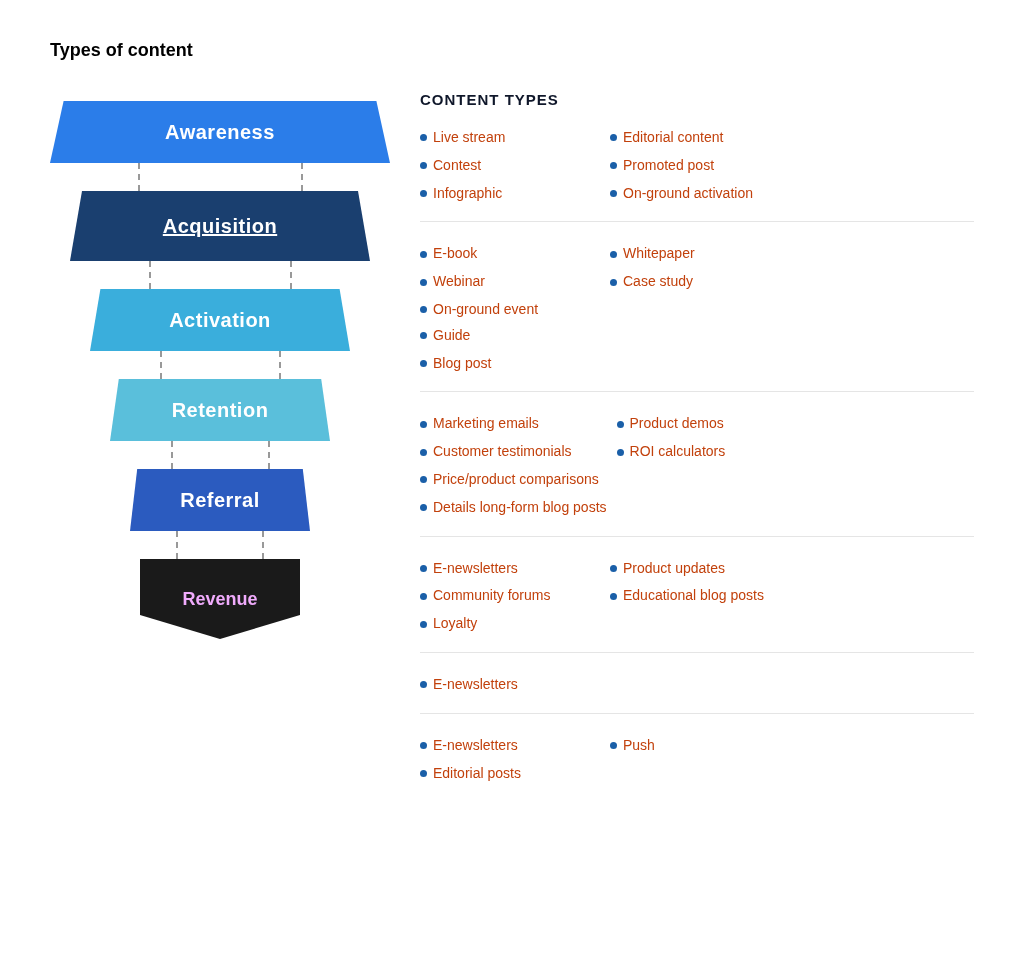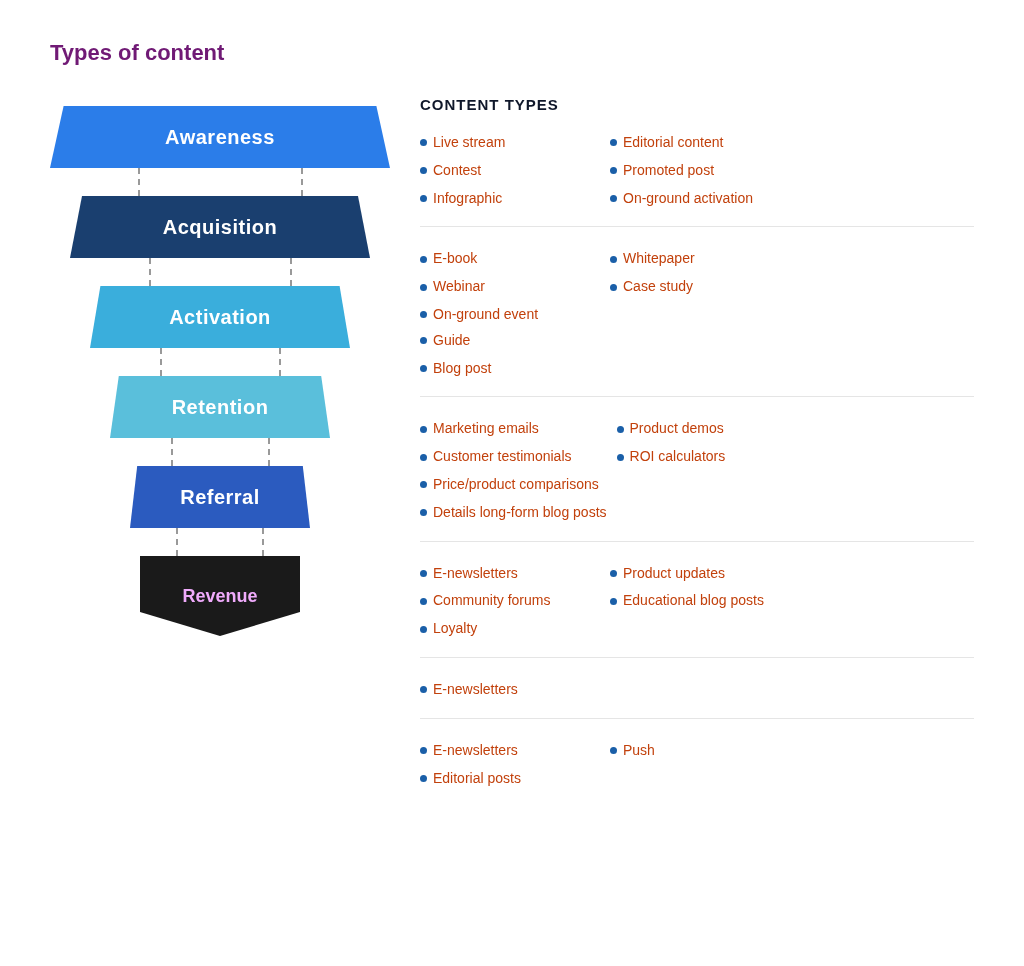--- a/index.html
+++ b/index.html
@@ -4,23 +4,23 @@
   <style>
     * { box-sizing: border-box; margin: 0; padding: 0; }
     body {
       background: #fff;
       font-family: 'Arial', sans-serif;
       width: 1024px;
       min-height: 966px;
       padding: 40px 50px;
     }
     h1.page-title {
-      font-size: 22px;
+      font-size: 18px;
       font-weight: 800;
-      color: #701a75;
+      color: #000000;
       margin-bottom: 30px;
     }
     .main-content {
       display: flex;
       flex-direction: row;
       align-items: flex-start;
       gap: 30px;
     }
     
     .funnel-container {
@@ -124,21 +124,21 @@
 <body>
 
 <h1 class="page-title">Types of content</h1>
 
 <div class="main-content">
 
   <div class="funnel-container">
     <div class="funnel-wrap" id="funnel-wrap">
     <div class="funnel-segment" style="width: 340px; height: 62px; background-color: rgb(43, 125, 233);">Awareness</div>
         <div class="funnel-connector" style="width: 165px;"></div>
-        <div class="funnel-segment" style="width: 300px; height: 62px; background-color: rgb(26, 63, 111);">Acquisition</div>
+        <div class="funnel-segment" style="width: 300px; height: 70px; background-color: rgb(26, 63, 111); text-decoration: underline;">Acquisition</div>
         <div class="funnel-connector" style="width: 143px;"></div>
         <div class="funnel-segment" style="width: 260px; height: 62px; background-color: rgb(58, 174, 220);">Activation</div>
         <div class="funnel-connector" style="width: 121px;"></div>
         <div class="funnel-segment" style="width: 220px; height: 62px; background-color: rgb(90, 191, 219);">Retention</div>
         <div class="funnel-connector" style="width: 99px;"></div>
         <div class="funnel-segment" style="width: 180px; height: 62px; background-color: rgb(43, 91, 191);">Referral</div>
         <div class="funnel-connector" style="width: 88px;"></div>
         <div class="funnel-revenue" style="width: 160px; height: 80px; background-color: rgb(26, 26, 26);">Revenue</div>
       </div>
   </div>

